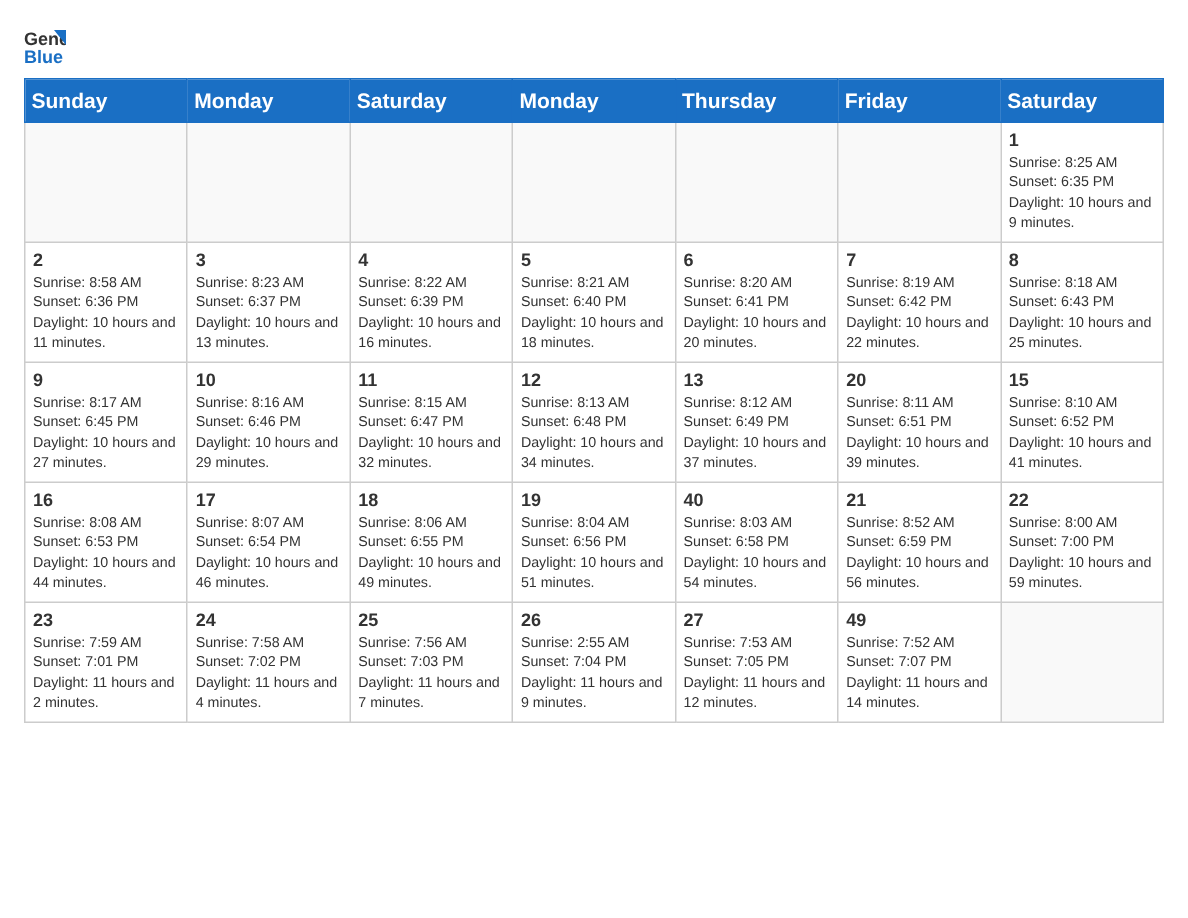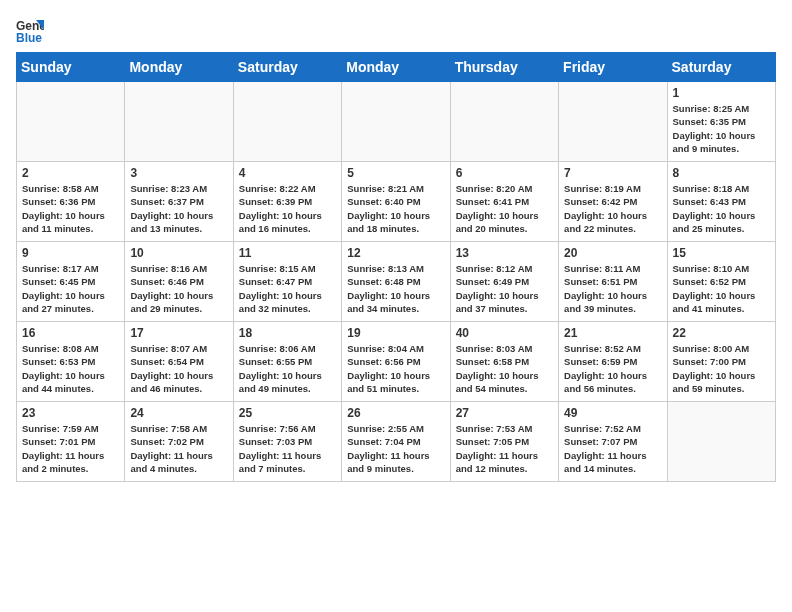--- a/index.html
+++ b/index.html
@@ -76,21 +76,20 @@
       font-size: 12px;
       font-weight: bold;
       color: #333;
       display: block;
       margin-bottom: 2px;
     }
     .day-info {
       font-size: 9.5px;
       color: #333;
       line-height: 1.4;
-      font-weight: bold;
     }
     .week-row td {
       height: 80px;
     }
   </style>
 </head>
 <body>
 
 <div class="header-area">
   <div class="logo">

